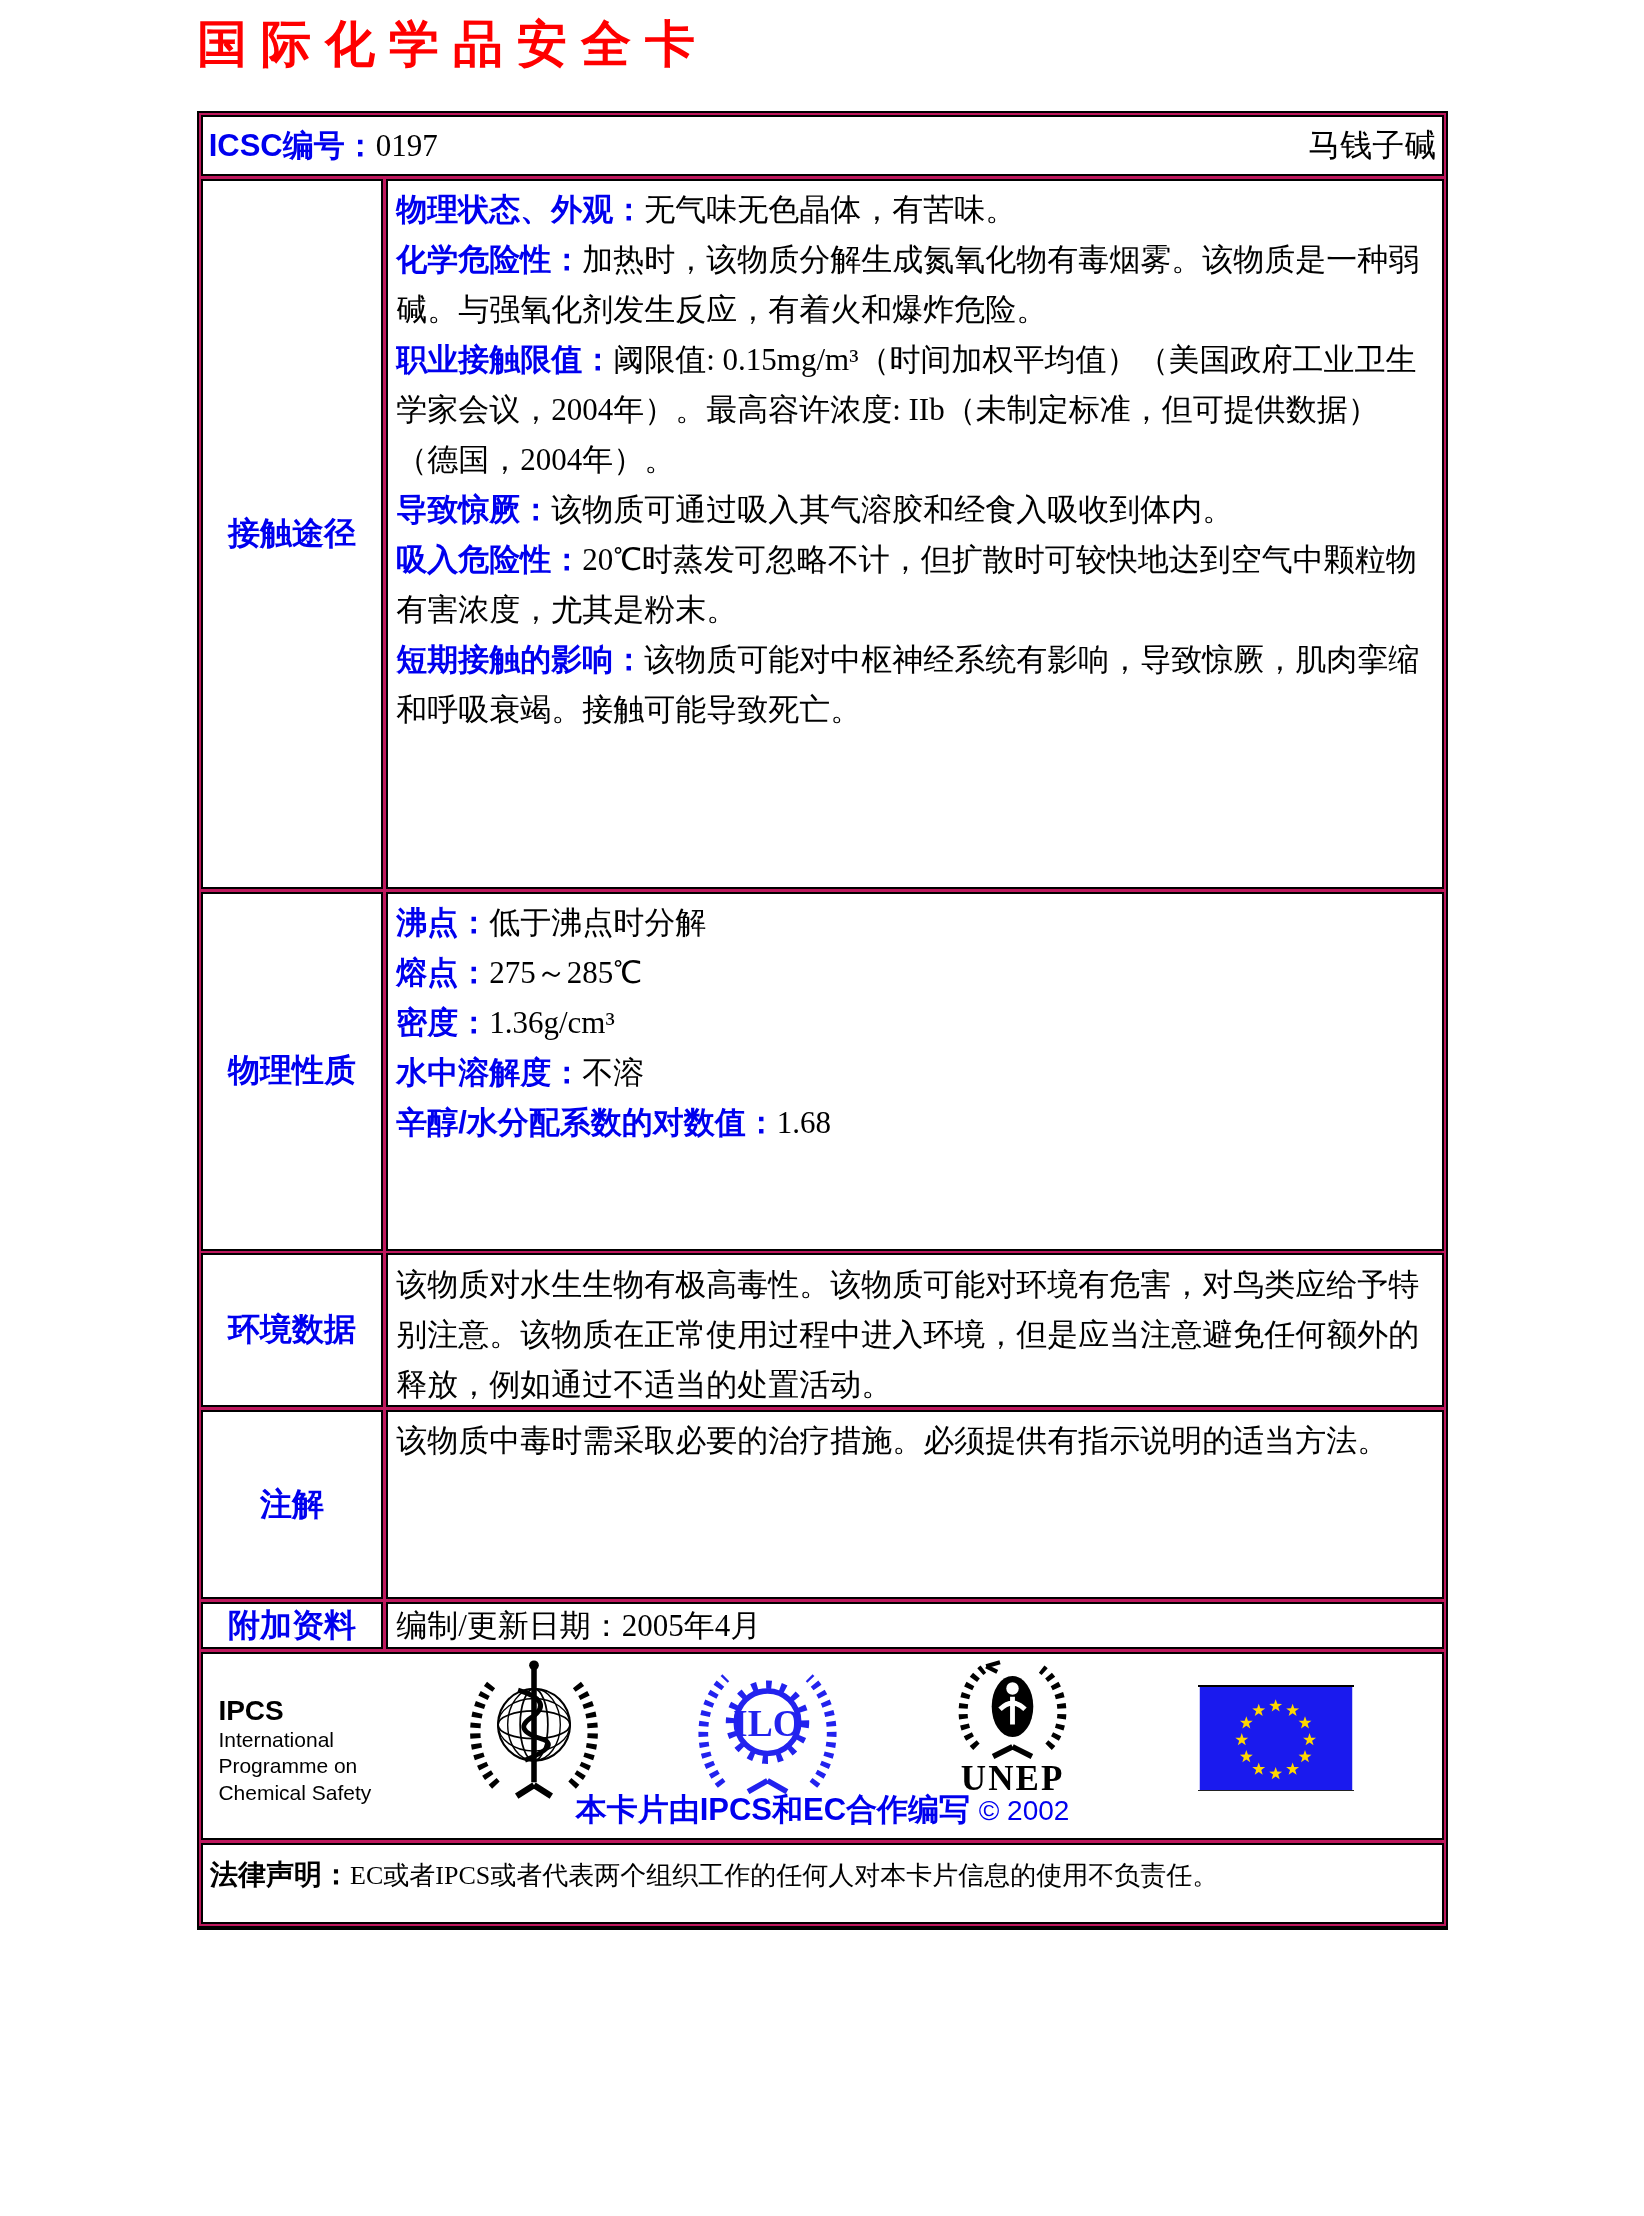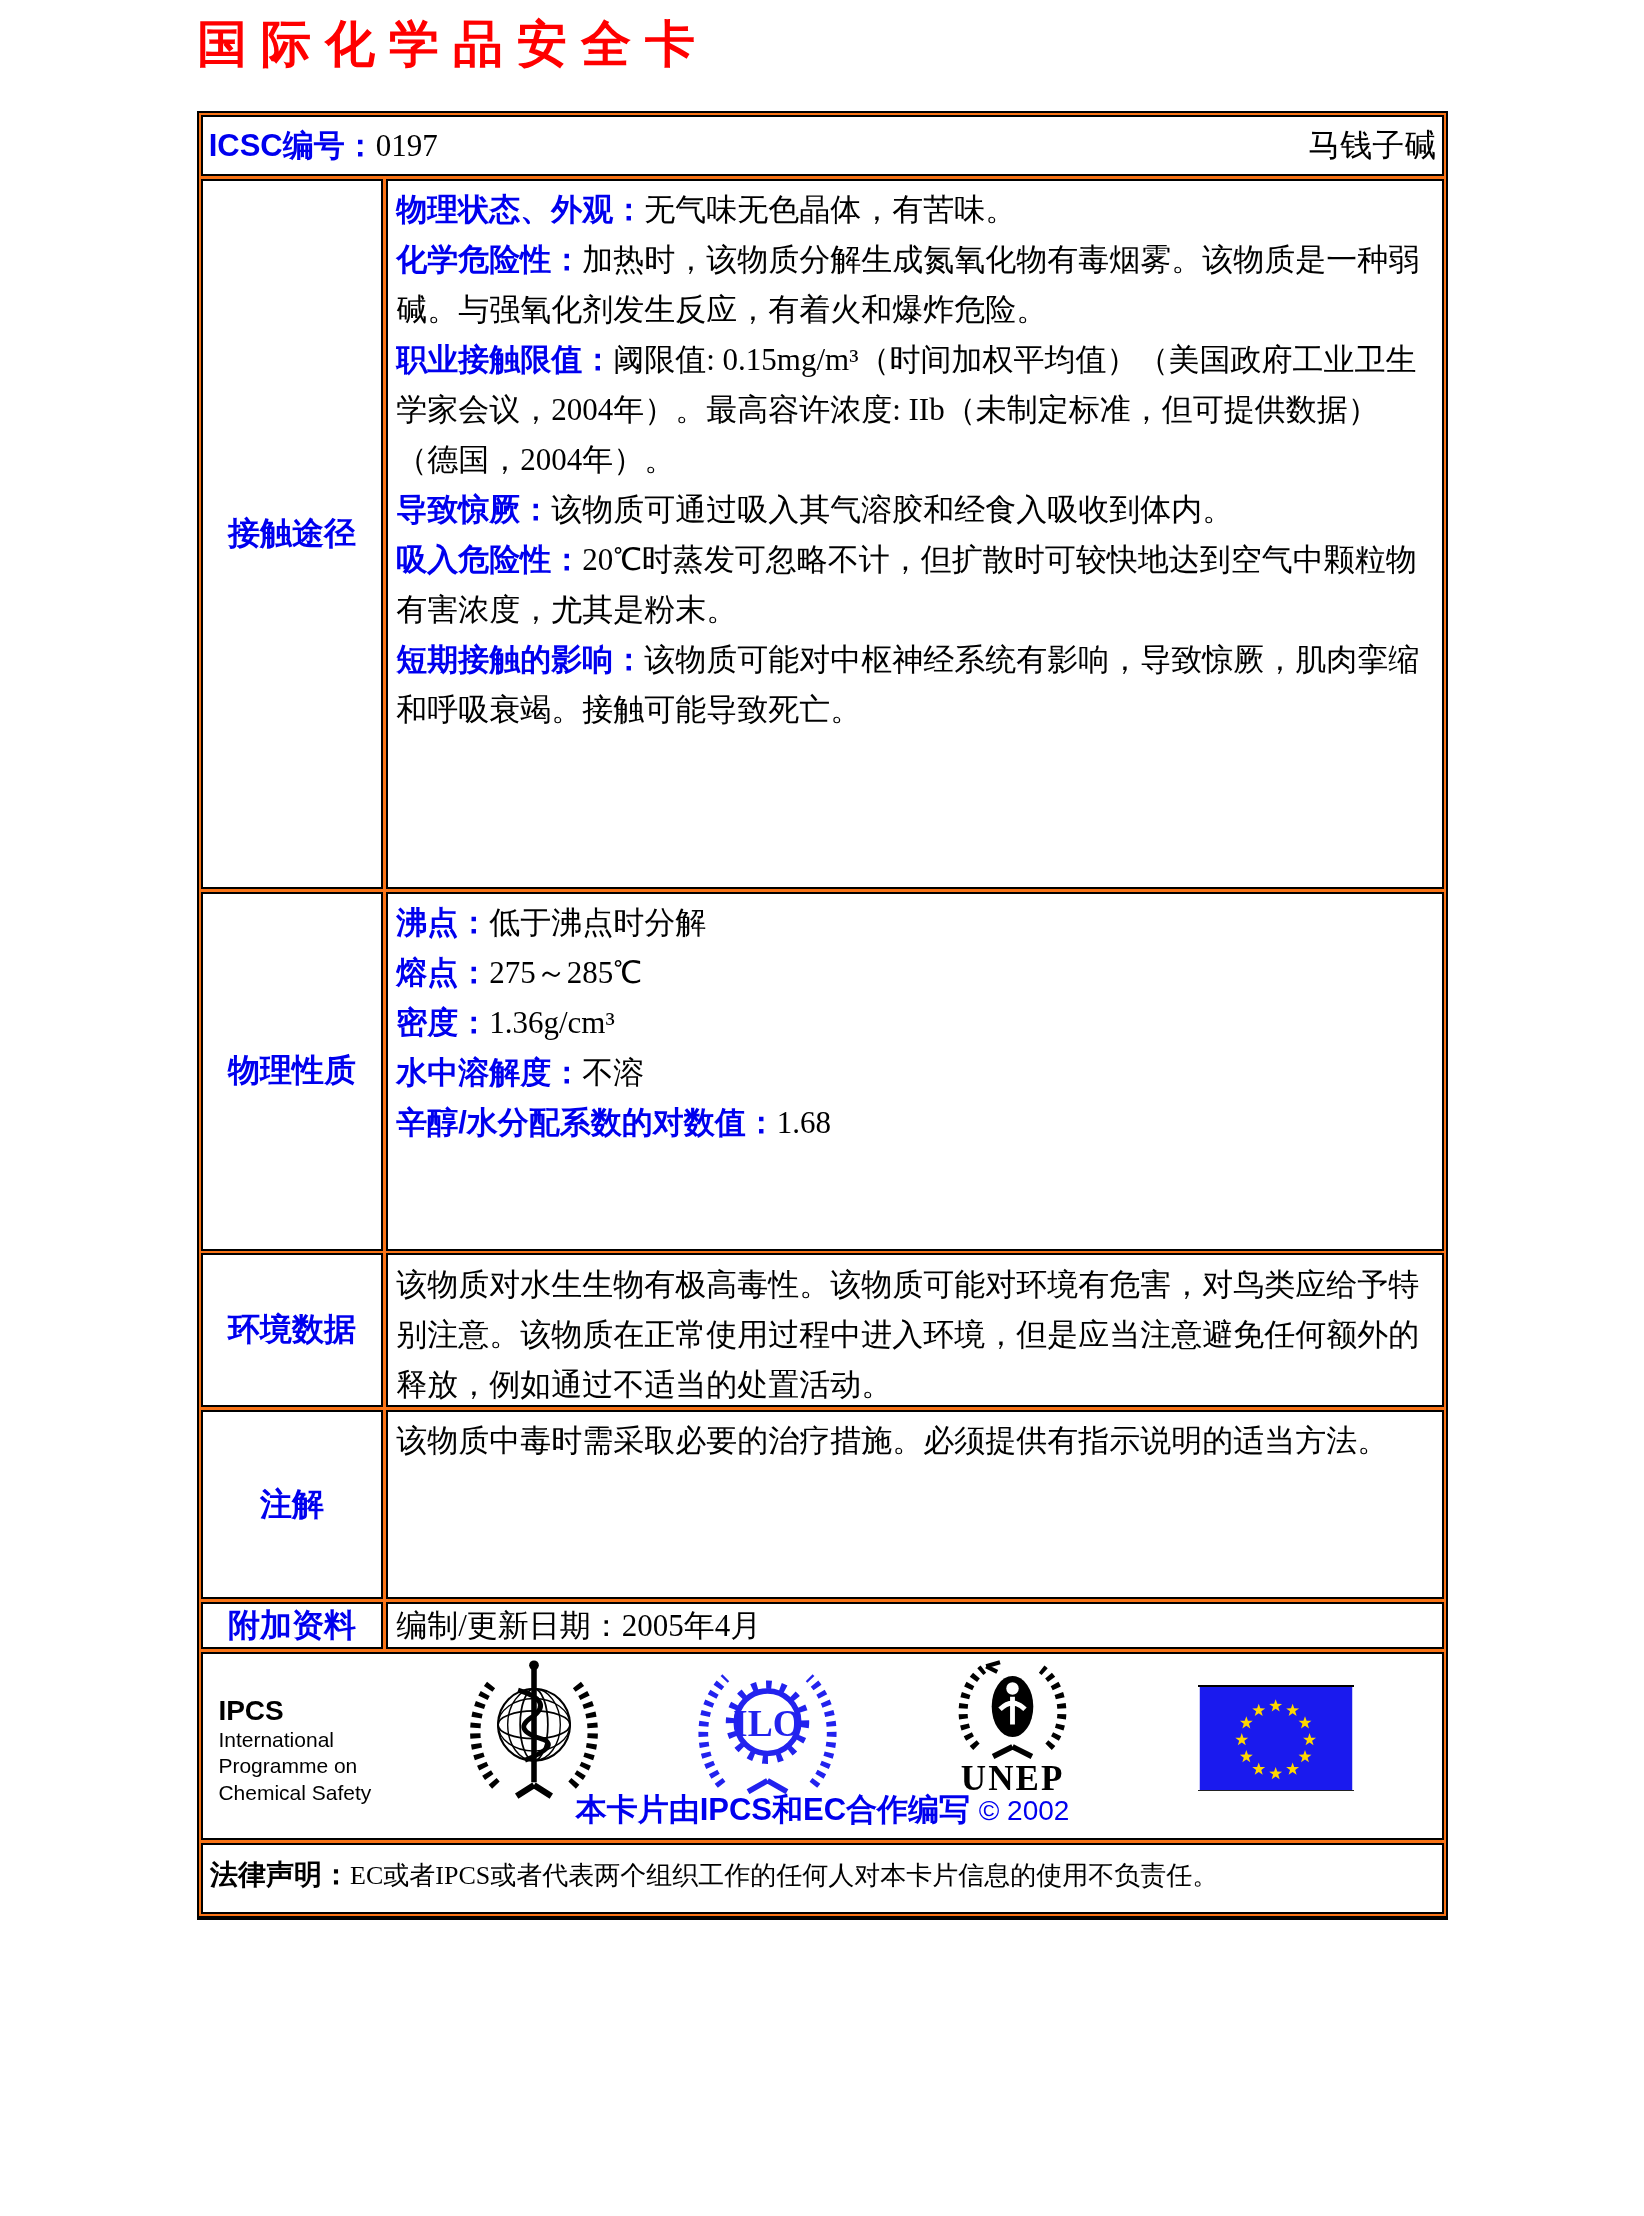--- a/index.html
+++ b/index.html
@@ -14,21 +14,21 @@
     font-family:"Liberation Sans", sans-serif;
     font-weight:bold; font-size:50px; letter-spacing:14px;
     color:#ff0000;
   }
   
   .card {
     position:absolute; left:197px; top:111px; width:1251px;
     border:2.1px solid #000; border-bottom-width:4.9px;
     padding:2.1px;
     display:flex; flex-direction:column; gap:2.8px;
-    background:#f97316;
+    background:#be185d;
   }
   .row { display:flex; gap:2.8px; }
   .cell { border:2.1px solid #000; background:#fff; }
   .label-cell {
     width:182px; flex:0 0 182px;
     display:flex; align-items:center; justify-content:center;
     font-family:"Liberation Sans", sans-serif;
     font-weight:bold; font-size:32px; color:#0000ee;
     text-align:center;
   }
@@ -45,21 +45,21 @@
   .hdr-label { font-family:"Liberation Sans", sans-serif; font-weight:bold; color:#0000ee; }
   .hdr-num   { color:#000; }
   .chem-name { font-size:32px; }
   .row-important   { height:710px; }
   .row-physical    { height:359px; }
   .row-environment { height:154px; }
   .row-notes       { height:189px; }
   .row-additional  { height:47px; }
   .row-additional .content-cell { display:flex; align-items:center; padding-top:0; padding-bottom:0; }
   .row-logos       { height:188px; }
-  .row-legal       { height:71px; }
+  .row-legal       { height:81px; }
   .logos-cell { position:relative; }
   .ipcs-block {
     position:absolute; left:15.3px; top:40px;
     font-family:"Liberation Sans", sans-serif;
   }
   .ipcs-acronym { font-weight:bold; font-size:28px; line-height:33px; }
   .ipcs-line { font-size:21px; line-height:26.4px; }
   .logo { position:absolute; }
   .who-logo  { left:265px; top:5.6px; }
   .ilo-logo  { left:495px; top:11px; }

